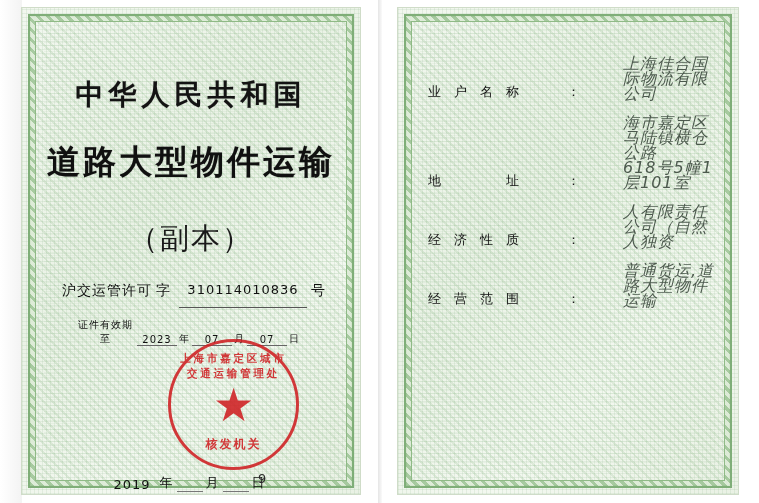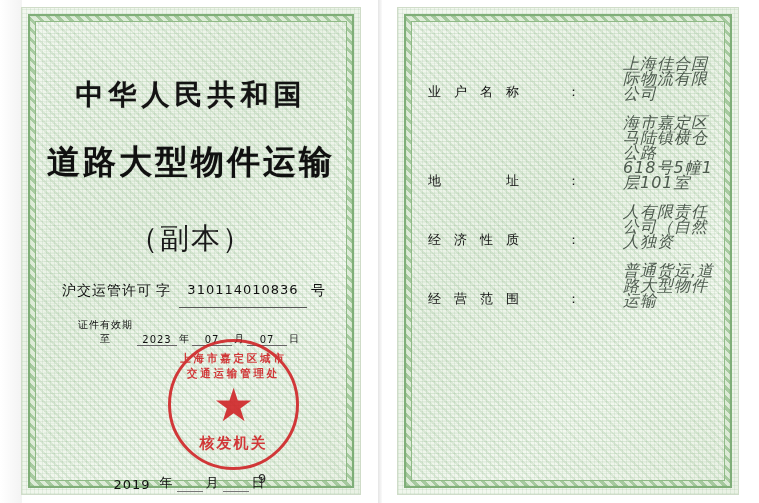--- a/index.html
+++ b/index.html
@@ -181,21 +181,21 @@
     font-weight: bold;
   }
   .seal-top-text {
     top: 9px;
     font-size: 11px;
     letter-spacing: 3px;
     transform: scaleX(.95);
   }
   .seal-bottom-text {
     bottom: 14px;
-    font-size: 15px;
+    font-size: 12px;
     letter-spacing: 2px;
   }
 
   .date-row {
     position: absolute;
     left: 22px;
     right: 22px;
     top: 440px;
     display: flex;
     align-items: flex-end;

